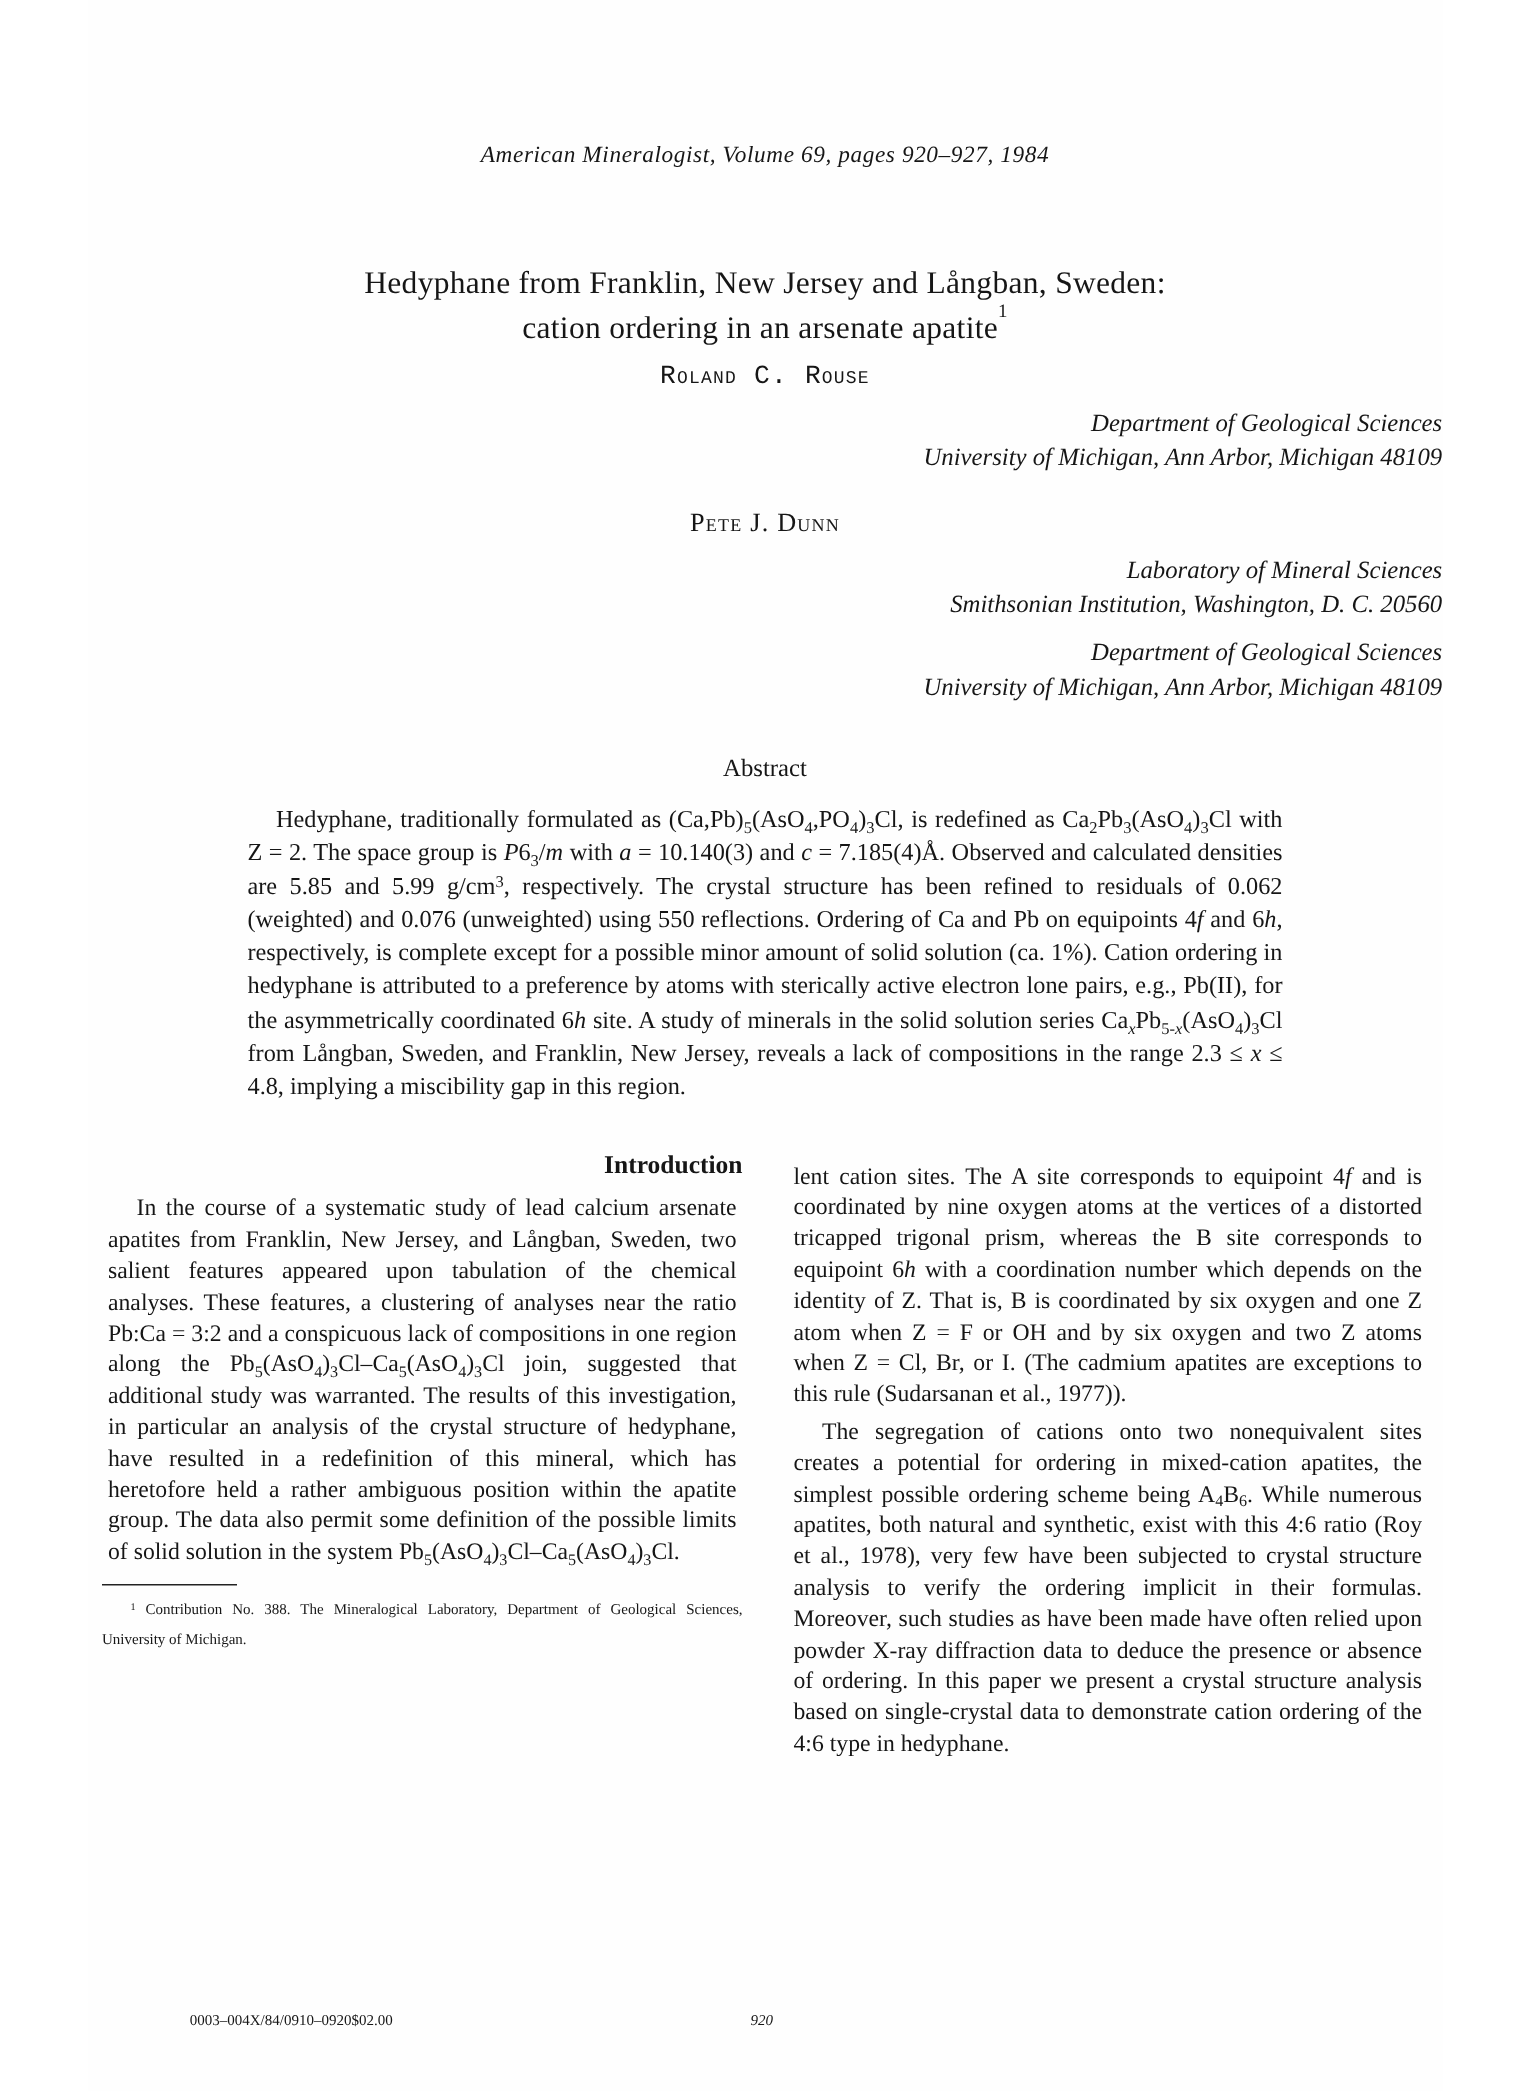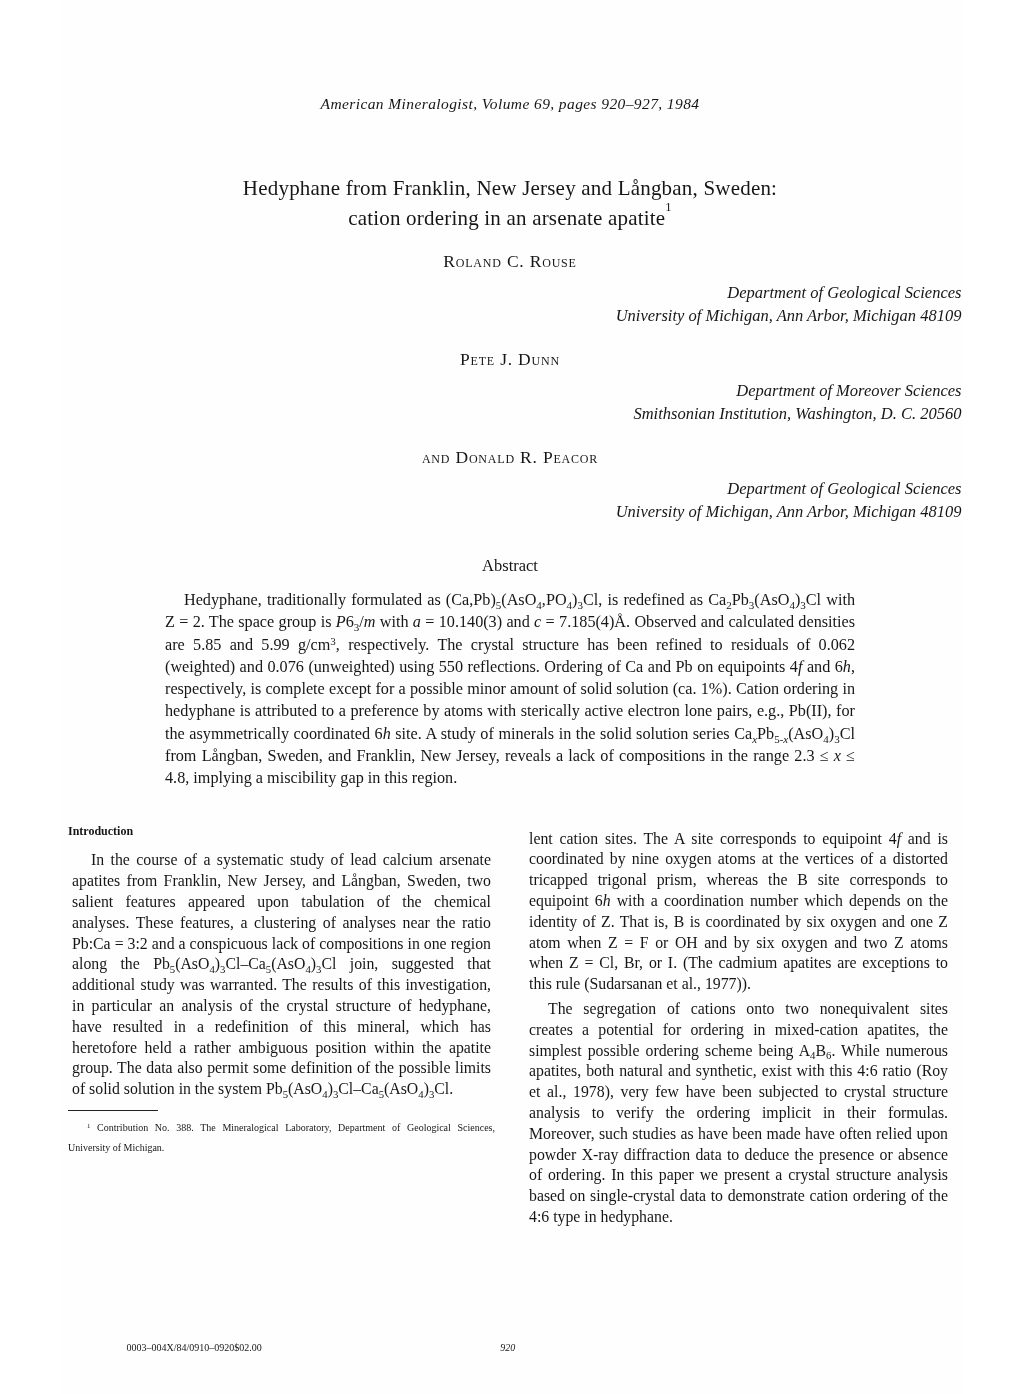--- a/index.html
+++ b/index.html
@@ -33,21 +33,21 @@
     letter-spacing: 0.2px;
   }
   .title-block sup { font-size: 60%; vertical-align: super; }
   .author-name {
     margin-top: 22px;
     text-align: center;
     font-variant: small-caps;
     font-size: 17.5px;
     letter-spacing: 0.8px;
   }
-  .author-name.first { margin-top: 18px; }
+  .author-name.first { margin-top: 8px; font-family: Liberation Mono, monospace; }
   .affiliation {
     margin-top: 9px;
     text-align: right;
     font-style: italic;
     font-size: 16.5px;
     line-height: 23px;
   }
   .abstract-heading {
     margin-top: 33px;
     text-align: center;
@@ -69,23 +69,23 @@
     gap: 30px;
   }
   .col {
     width: 427px;
     font-size: 15.8px;
     line-height: 20.8px;
     text-align: justify;
   }
   .col-right { padding-top: 4px; }
   .section-heading {
-    text-align: left;
+    text-align: right;
     font-weight: bold;
-    font-size: 12px;
+    font-size: 17px;
     margin-bottom: 9px;
   }
   .para { text-indent: 19px; margin: 4px; }
   .para.no-indent { text-indent: 0; }
   sub { font-size: 68%; vertical-align: baseline; position: relative; top: 0.35em; line-height: 0; }
   sup { font-size: 68%; vertical-align: baseline; position: relative; top: -0.45em; line-height: 0; }
   .footnote-block { margin-top: 10px; }
   .footnote-rule {
     width: 90px;
     border: none;
@@ -129,25 +129,24 @@
 
   <div>
     <div class="author-name first">Roland C. Rouse</div>
     <div class="affiliation">
       <div>Department of Geological Sciences</div>
       <div>University of Michigan, Ann Arbor, Michigan 48109</div>
     </div>
 
     <div class="author-name">Pete J. Dunn</div>
     <div class="affiliation">
-      <div>Department of Moreover Sciences</div>
+      <div>Laboratory of Mineral Sciences</div>
       <div>Smithsonian Institution, Washington, D. C. 20560</div>
     </div>
 
-    <div class="author-name">and Donald R. Peacor</div>
     <div class="affiliation">
       <div>Department of Geological Sciences</div>
       <div>University of Michigan, Ann Arbor, Michigan 48109</div>
     </div>
   </div>
 
   <div class="abstract-heading">Abstract</div>
   <div class="abstract-body">Hedyphane, traditionally formulated as (Ca,Pb)<sub>5</sub>(AsO<sub>4</sub>,PO<sub>4</sub>)<sub>3</sub>Cl, is redefined as Ca<sub>2</sub>Pb<sub>3</sub>(AsO<sub>4</sub>)<sub>3</sub>Cl with Z = 2. The space group is <i>P</i>6<sub>3</sub>/<i>m</i> with <i>a</i> = 10.140(3) and <i>c</i> = 7.185(4)Å. Observed and calculated densities are 5.85 and 5.99 g/cm<sup>3</sup>, respectively. The crystal structure has been refined to residuals of 0.062 (weighted) and 0.076 (unweighted) using 550 reflections. Ordering of Ca and Pb on equipoints 4<i>f</i> and 6<i>h</i>, respectively, is complete except for a possible minor amount of solid solution (ca. 1%). Cation ordering in hedyphane is attributed to a preference by atoms with sterically active electron lone pairs, e.g., Pb(II), for the asymmetrically coordinated 6<i>h</i> site. A study of minerals in the solid solution series Ca<sub><i>x</i></sub>Pb<sub>5-<i>x</i></sub>(AsO<sub>4</sub>)<sub>3</sub>Cl from Långban, Sweden, and Franklin, New Jersey, reveals a lack of compositions in the range 2.3 ≤ <i>x</i> ≤ 4.8, implying a miscibility gap in this region.</div>
 
   <div class="columns">

